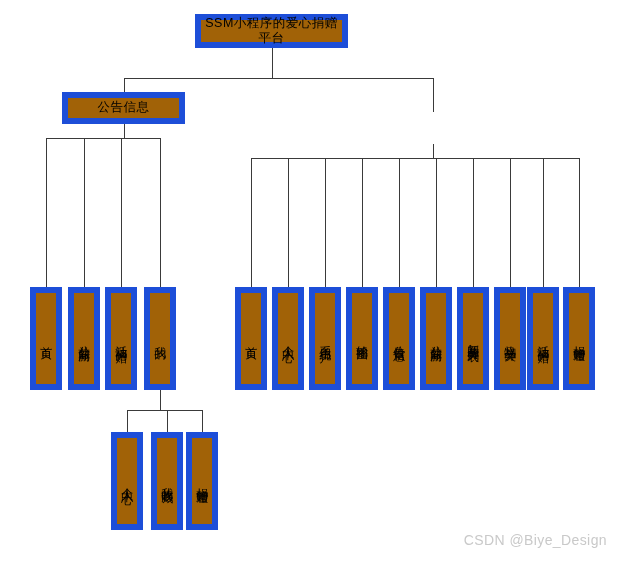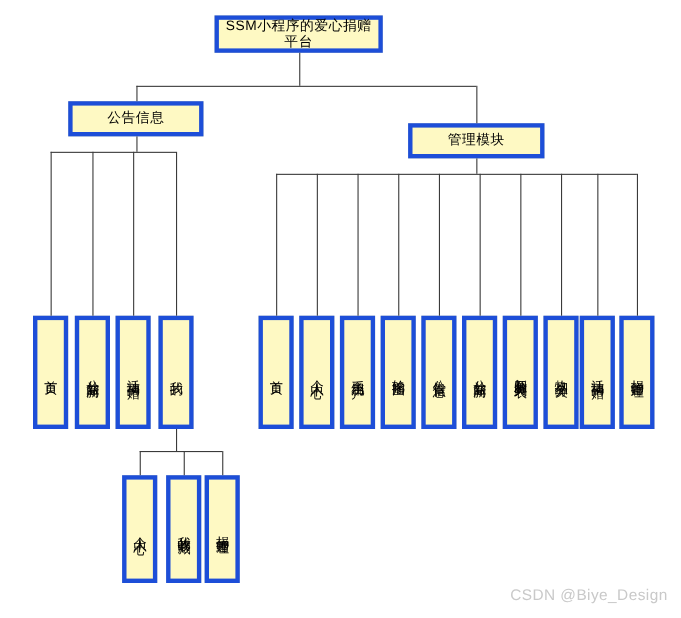--- a/index.html
+++ b/index.html
@@ -16,22 +16,22 @@
   }
   #diagram {
     position: absolute;
     left: 0; top: 0;
     width: 619px;
     height: 562px;
   }
   .node {
     position: absolute;
     box-sizing: border-box;
-    border: 4px solid #1d4ed8;
-    background: #fef9c3;
+    border: 6px solid #1d4ed8;
+    background: #a16207;
     display: flex;
     align-items: center;
     justify-content: center;
     color: #000000;
     line-height: 1.22;
   }
   .node.horiz {
     font-size: 12.5px;
     text-align: center;
     letter-spacing: 0.5px;
@@ -69,23 +69,20 @@
 </head>
 <body>
 
 <div id="diagram">
     <div class="node horiz" style="left: 195px; top: 14px; width: 153px; height: 34px;">
       <span class="txt">SSM小程序的爱心捐赠平台</span>
     </div>
     <div class="line v" style="left: 271.5px; top: 48px; height: 30px;"></div>
     <div class="node horiz" style="left: 62px; top: 92px; width: 123px; height: 32px;">
       <span class="txt">公告信息</span>
-    </div>
-    <div class="node horiz" style="left: 371px; top: 112px; width: 124px; height: 32px;">
-      <span class="txt">管理模块</span>
     </div>
     <div class="line h" style="left: 123.5px; top: 78px; width: 309.5px;"></div>
     <div class="line v" style="left: 123.5px; top: 78px; height: 14px;"></div>
     <div class="line v" style="left: 433px; top: 78px; height: 34px;"></div>
     <div class="line v" style="left: 123.5px; top: 124px; height: 14px;"></div>
     <div class="line h" style="left: 46px; top: 138px; width: 114px;"></div>
     <div class="node vert" style="left: 30px; top: 287px; width: 32px; height: 103px;">
       <span class="txt">首页</span>
     </div>
     <div class="line v" style="left: 46px; top: 138px; height: 149px;"></div>

